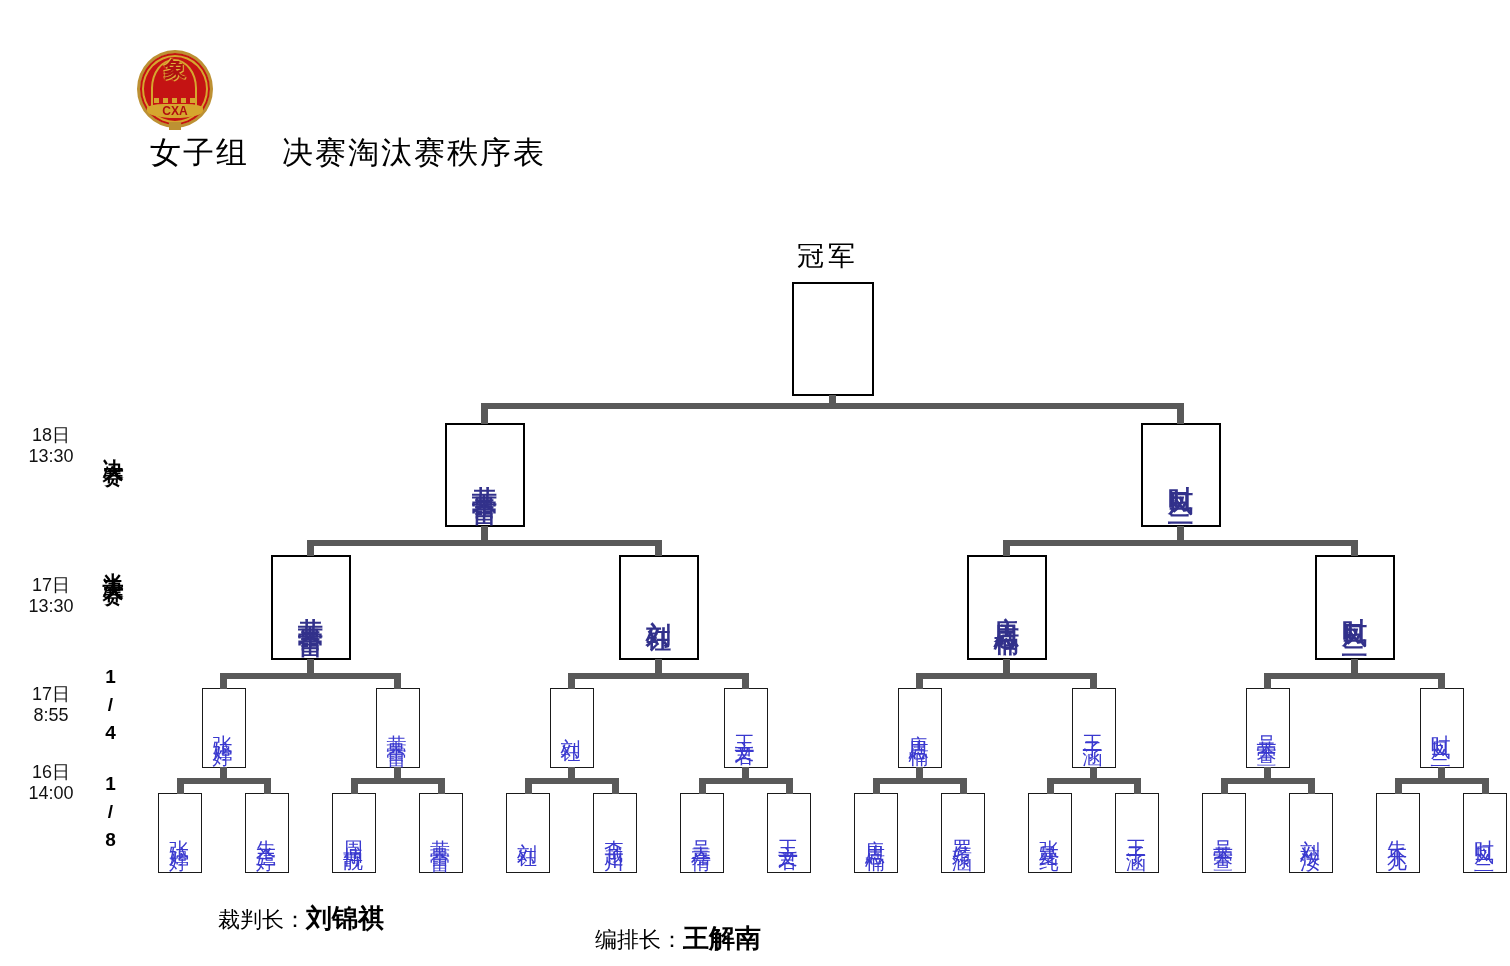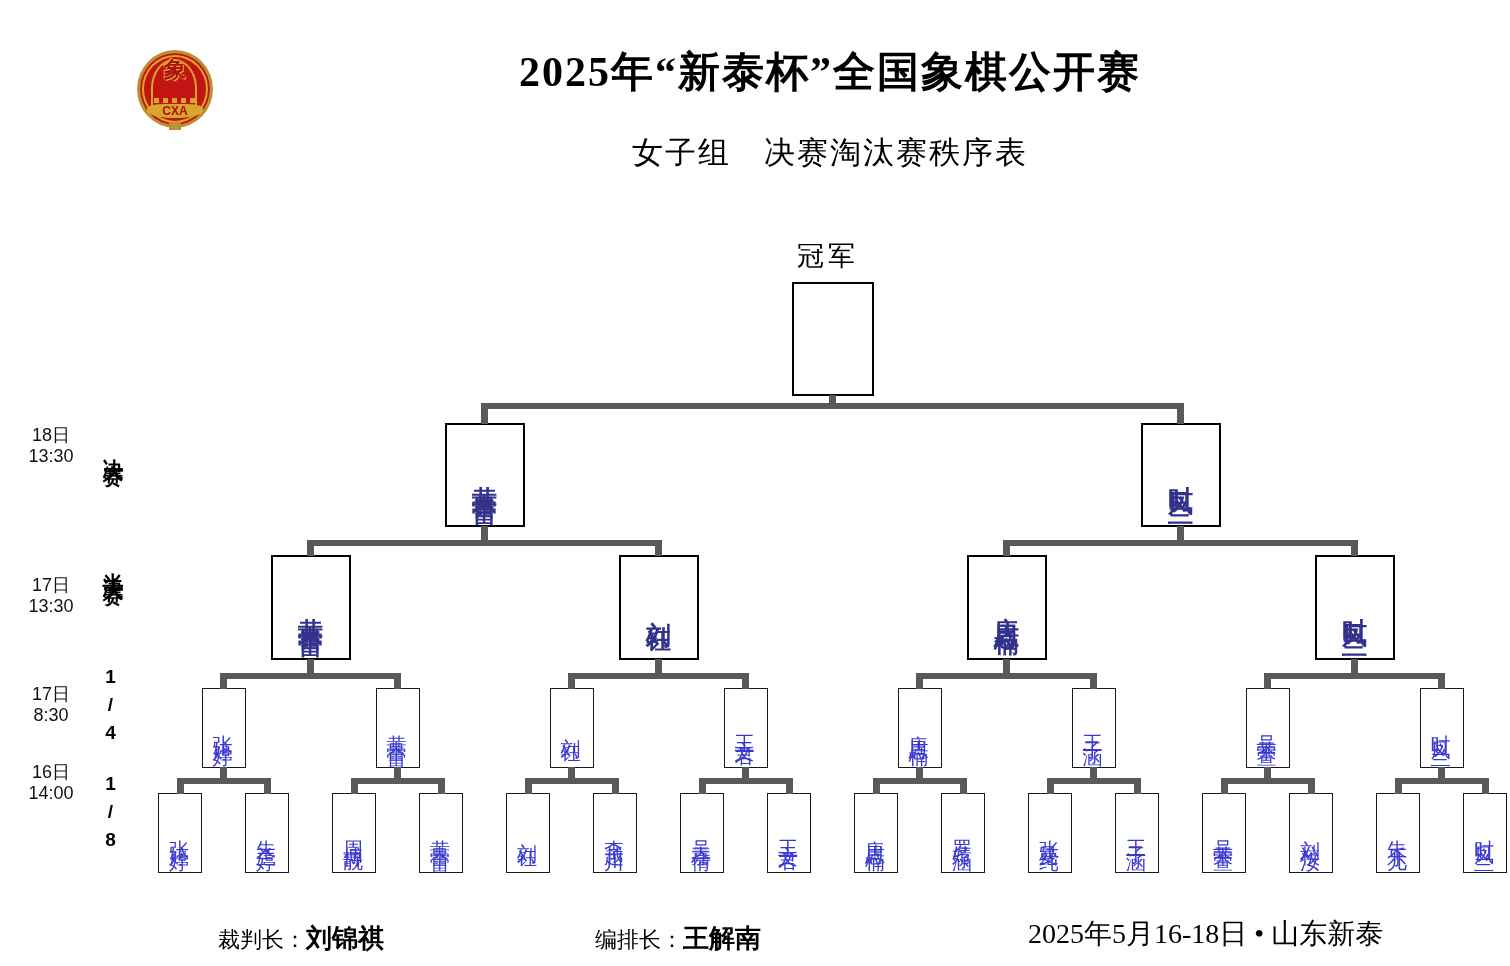--- a/index.html
+++ b/index.html
@@ -5,21 +5,21 @@
   html,body{margin:0;padding:0;}
   body{
     width:1510px;height:966px;background:#ffffff;position:relative;overflow:hidden;
     font-family:"Liberation Serif", serif;color:#000;
   }
   .page{position:absolute;inset:0;}
 
   
   .title{position:absolute;left:150px;right:0;top:44px;text-align:center;
     font-size:42px;font-weight:bold;letter-spacing:2px;}
-  .subtitle{position:absolute;left:150px;right:0;top:132px;text-align:center;
+  .subtitle{position:absolute;left:150px;right:0;top:132px;
     font-size:31px;letter-spacing:2px;}
 
   
   .logo{position:absolute;left:137px;top:50px;width:78px;height:82px;}
   .logo-circle{width:70px;height:72px;border-radius:50%;background:var(--logo-red,#c41313);
     border:3px solid #bd9133;box-shadow:inset 0 0 0 2px var(--logo-red,#c41313),inset 0 0 0 4px var(--logo-gold,#d6a62e);
     position:relative;}
   .logo-arch{position:absolute;left:16%;top:9%;width:66%;height:70%;
     border:2px solid var(--logo-gold,#d6a62e);box-sizing:border-box;
     border-radius:50% 50% 14% 14% / 58% 58% 10% 10%;}
@@ -53,41 +53,40 @@
     font-family:"Liberation Sans",sans-serif;font-size:18px;line-height:21px;color:#111;}
   .sched-round{position:absolute;left:99px;writing-mode:vertical-rl;text-orientation:upright;
     font-weight:bold;font-size:21px;letter-spacing:5px;color:#000;}
   .sched-round.fr{font-family:"Liberation Sans",sans-serif;font-size:19px;letter-spacing:7px;}
   .dt0{top:425px;} .rd0{top:442px;}
   .dt1{top:575px;} .rd1{top:556px;}
   .dt2{top:684px;} .rd2{top:666px;}
   .dt3{top:762px;} .rd3{top:773px;}
 
   
-  .f-ref{position:absolute;left:218px;top:921px;font-size:22px;}
+  .f-ref{position:absolute;left:218px;top:901px;font-size:22px;}
   .f-arr{position:absolute;left:595px;top:921px;font-size:22px;}
   .f-ref b,.f-arr b{font-size:26px;}
   .f-event{position:absolute;left:1028px;top:915px;font-size:28px;}
 </style>
 </head>
 <body>
 
 <div class="page" style="--connector: #595959; --name-bold: #32318b; --name-reg: #3a39cf; --logo-red: #c41313; --logo-gold: #d6a62e;">
 
   <div class="logo">
     <div class="logo-circle">
       <div class="logo-arch"></div>
       <div class="logo-char">象</div>
       <div class="logo-cren"></div>
       <div class="logo-cxa">CXA</div>
       <div class="logo-tab"></div>
     </div>
   </div>
 
-  <div class="title">2025年“新泰杯”全国象棋公开赛</div>
   <div class="subtitle">女子组　决赛淘汰赛秩序表</div>
 
   <div id="bracket">
     <div class="champ-label">冠军</div>
   <div class="pbox small" style="left: 158px; top: 793px; width: 44px; height: 80px;">
         <span class="vname">张婷婷</span>
       </div>
       <div class="pbox small" style="left: 245px; top: 793px; width: 44px; height: 80px;">
         <span class="vname">朱兰婷</span>
       </div>
@@ -247,31 +246,30 @@
   <div class="sched-round rd0">决赛</div>
 
   <div class="sched-dt dt1">
     <div>17日</div>
     <div>13:30</div>
   </div>
   <div class="sched-round rd1">半决赛</div>
 
   <div class="sched-dt dt2">
     <div>17日</div>
-    <div>8:30</div>
+    <div>8:55</div>
   </div>
   <div class="sched-round rd2 fr">1/4</div>
 
   <div class="sched-dt dt3">
     <div>16日</div>
     <div>14:00</div>
   </div>
   <div class="sched-round rd3 fr">1/8</div>
 
   <div class="f-ref">
     <span>裁判长：</span><b>刘锦祺</b>
   </div>
   <div class="f-arr">
     <span>编排长：</span><b>王解南</b>
   </div>
-  <div class="f-event">2025年5月16-18日 • 山东新泰</div>
 
 </div>
 
 </body></html>

